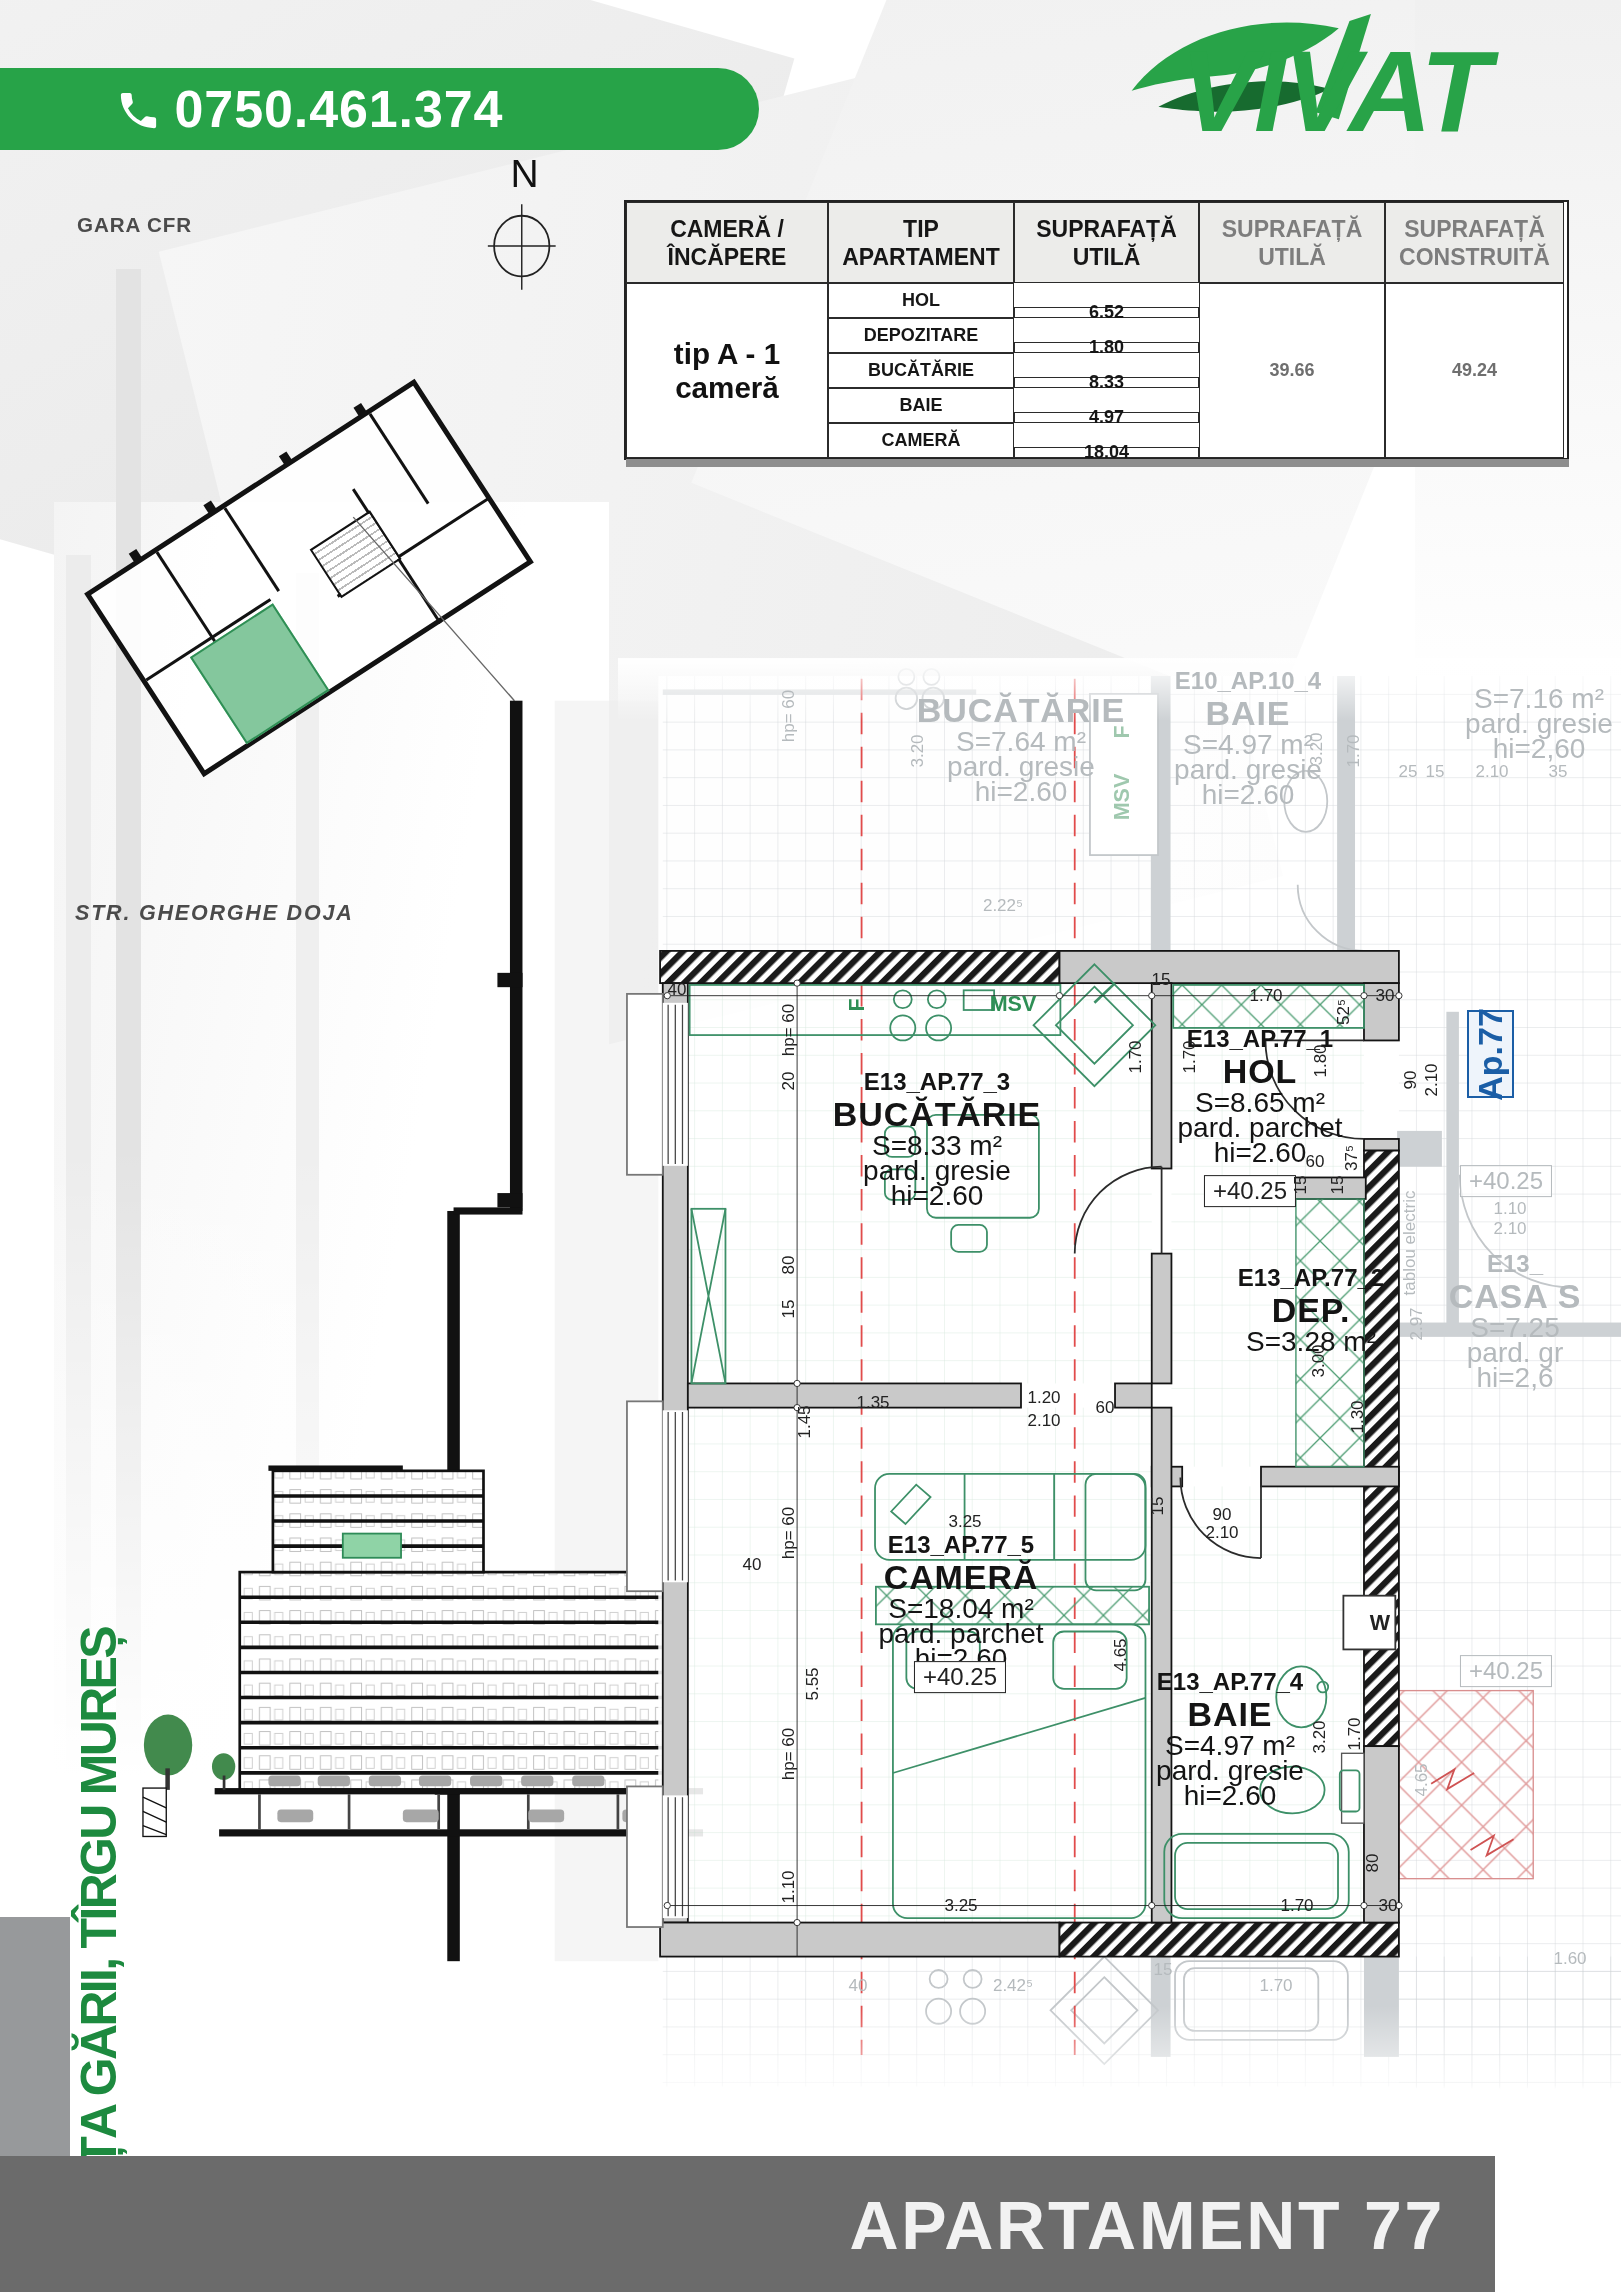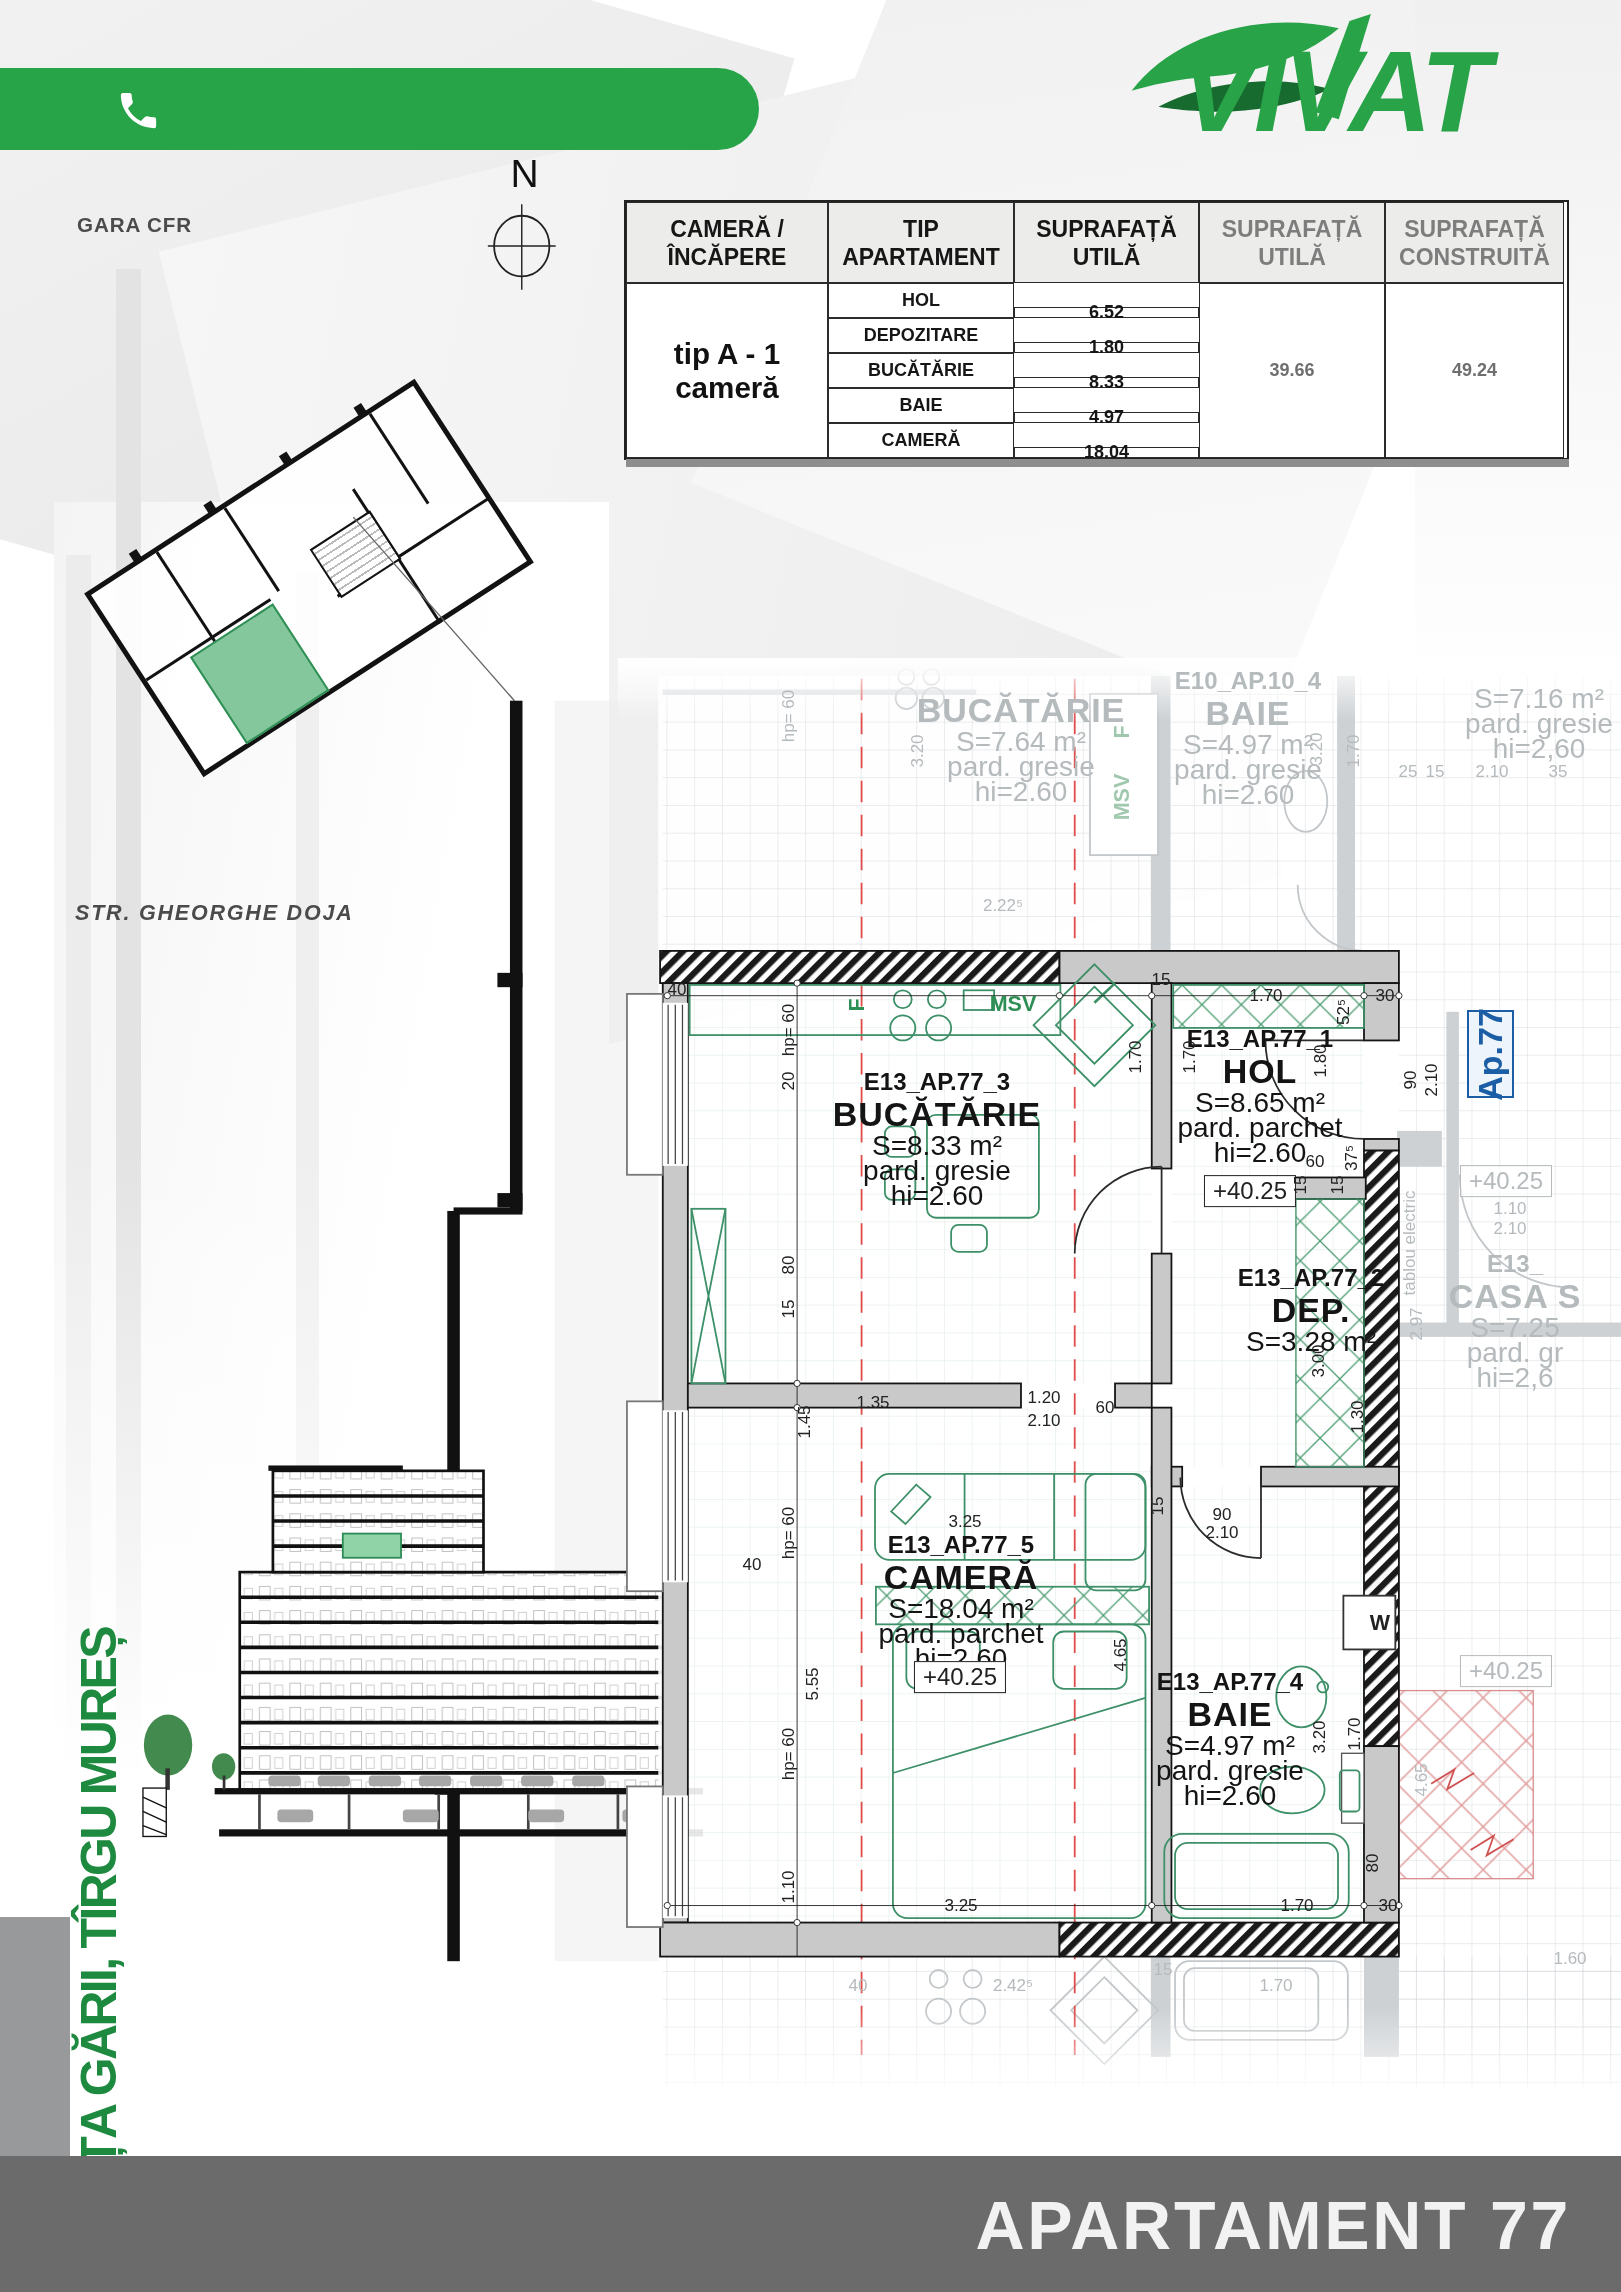--- a/index.html
+++ b/index.html
@@ -41,21 +41,21 @@
             background:rgba(255,255,255,.88);box-sizing:border-box;}
   .mini-rot .wall{position:absolute;background:#121212;}
   .mini-unit{position:absolute;left:49px;top:106px;width:95px;height:100px;background:#84c79d;
              border:2.7px solid #2f8f55;}
   .mini-core{position:absolute;left:208px;top:81px;width:68px;height:54px;border:2.7px solid #121212;
              background:repeating-linear-gradient(0deg,#fff 0 5.4px,#bbb 5.4px 7.2px);}
   
   .plaza{left:70px;top:1100px;height:1142px;writing-mode:vertical-rl;transform:rotate(180deg);
          font-size:50px;font-weight:bold;color:#1d8a3f;letter-spacing:-2.7px;white-space:nowrap;}
   
-  .footer{left:0;top:2156px;width:1621px;height:137px;background:#6b6b6b;display:flex;
+  .footer{left:0;top:2156px;width:1495px;height:137px;background:#6b6b6b;display:flex;
           align-items:center;justify-content:flex-end;padding-right:50px;box-sizing:border-box;}
   .footer .ftxt{font-size:68px;font-weight:bold;color:#f2f2f2;letter-spacing:2.7px;}
   .left-col{left:0;top:1917px;width:70px;height:239px;background:#97999b;}
   
   .room{position:absolute;transform:translateX(-50%);text-align:center;white-space:nowrap;color:#141414;}
   .room .code{font-size:24px;font-weight:bold;line-height:27px;}
   .room .rname{font-size:34px;font-weight:bold;line-height:38px;letter-spacing:0.9px;}
   .room .rline{font-size:28px;line-height:25px;}
   .room.faded{color:#b5babd;}
   .ann{position:absolute;transform:translate(-50%,-50%);font-size:17px;color:#222;white-space:nowrap;}
@@ -86,20 +86,21 @@
   <div class="bg-shape" style="left:296px;top:573px;width:23px;height:1254px;background:#efefef;"></div>
   <div class="bg-shape" style="left:0;top:1146px;width:1621px;height:1146px;background:linear-gradient(180deg,rgba(255,255,255,0),#ffffff 55%);"></div>
 </div>
 
 <div class="abs banner">
   <span class="ph-ico">
     <svg width="47" height="47" viewBox="0 0 24 24">
         <path fill="#ffffff" d="M6.62 10.79c1.44 2.83 3.76 5.14 6.59 6.59l2.2-2.21c.27-.27.67-.36 1.02-.24 1.12.37 2.33.57 3.57.57.55 0 1 .45 1 1V20c0 .55-.45 1-1 1-9.39 0-17-7.61-17-17 0-.55.45-1 1-1h3.5c.55 0 1 .45 1 1 0 1.25.2 2.45.57 3.57.11.35.03.74-.25 1.02l-2.2 2.2z"></path>
       </svg>
   </span>
+  <span class="phone">0750.461.374</span>
 </div>
 
 <div class="abs" style="left:1124px;top:4.5px;width:502px;height:179px;">
   <svg style="position:absolute;left:0;top:0;" width="251" height="125" viewBox="0 0 280 140">
     <path fill="#28a348" d="M8 96 C55 34 150 6 240 26 C205 56 150 76 96 80 C58 83 28 90 8 96 Z"></path>
     <path fill="#176b2f" d="M38 114 C95 84 172 78 230 94 C188 114 130 122 86 119 C66 118 50 116 38 114 Z"></path>
     <path fill="#28a348" d="M252 18 L276 10 L240 128 L214 120 Z"></path>
   </svg>
   <div class="logo-text abs" style="left:56px;top:20.6px;">VIVAT</div>
 </div>

